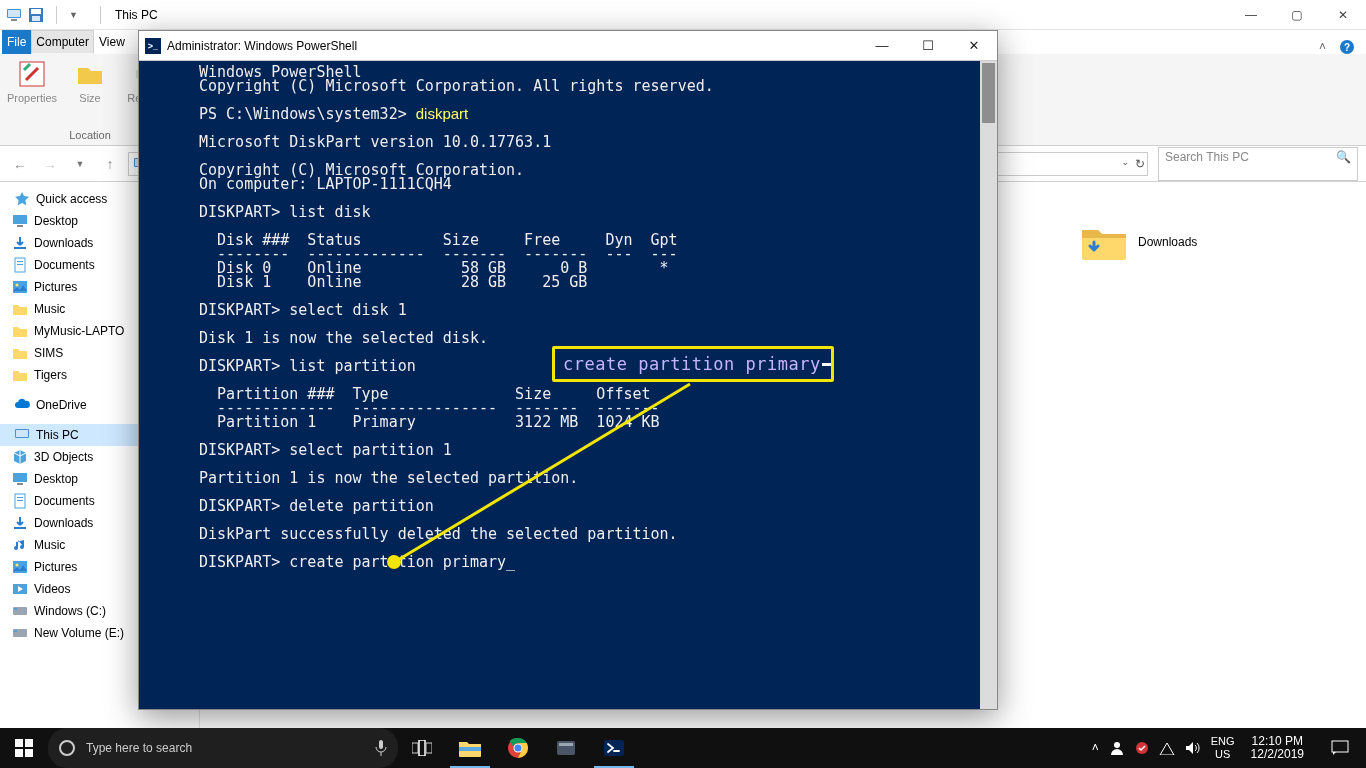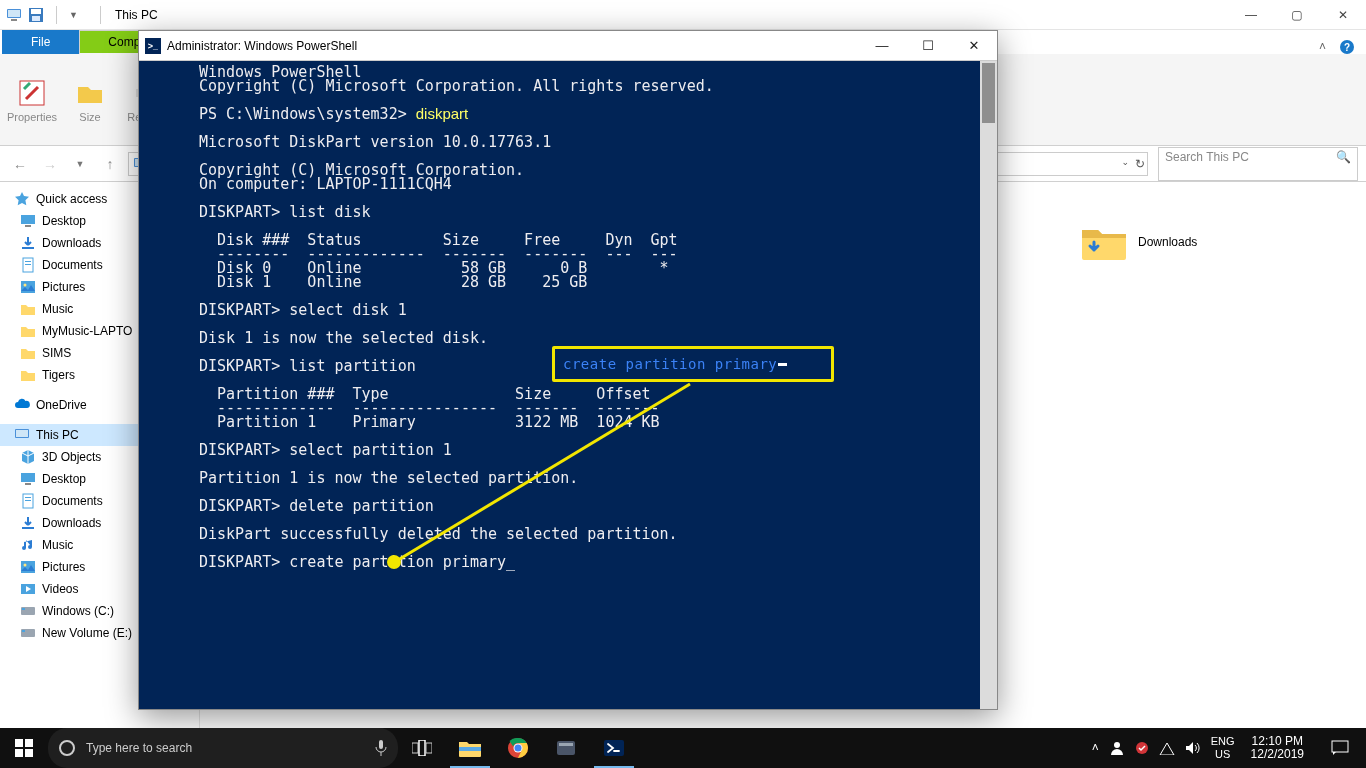--- a/index.html
+++ b/index.html
@@ -6,39 +6,39 @@
 html, body { width: 1366px; height: 768px; overflow: hidden; background: #fff; }
 .explorer { position: absolute; inset: 0; background: #fff; display: flex; flex-direction: column; }
 .titlebar { height: 30px; background: #fff; display: flex; align-items: center; font-size: 12px; border-bottom: 1px solid #e5e5e5; }
 .titlebar .qat { display: flex; align-items: center; gap: 6px; padding: 0 6px; }
 .titlebar .qat .ico { width: 16px; height: 16px; }
 .titlebar .sep { width: 1px; height: 18px; background: #ccc; margin: 0 6px; }
 .titlebar .title-text { padding-left: 2px; }
 .titlebar .wbtns { margin-left: auto; display: flex; }
 .titlebar .wbtn { width: 46px; height: 30px; display: flex; align-items: center; justify-content: center; color: #444; font-size: 12px; }
 .ribbon-tabs { height: 24px; display: flex; align-items: flex-end; font-size: 12px; padding-left: 2px; background: #fff; }
-.ribbon-tabs .tab { padding: 4px 28px; border: 1px solid transparent; cursor: default; }
+.ribbon-tabs .tab { padding: 4px 4px; border: 1px solid transparent; cursor: default; }
 .ribbon-tabs .tab.file { background: #1979ca; color: #fff; }
-.ribbon-tabs .tab.active { border: 1px solid #d0d0d0; border-bottom-color: #f5f5f5; background: #84cc16; }
+.ribbon-tabs .tab.active { border: 1px solid #d0d0d0; border-bottom-color: #f5f5f5; background: #e5e5e5; }
 .ribbon-tabs .chev { margin-left: auto; padding-right: 12px; color: #666; display: flex; gap: 14px; align-items: center; }
 .ribbon-tabs .chev .help { width:14px; height:14px; border-radius:50%; background:#1979ca; color:#fff; font-size:10px; display:flex; align-items:center; justify-content:center; font-weight:bold;}
 .ribbon { height: 92px; background: #f5f5f5; border-bottom: 1px solid #d0d0d0; display: flex; align-items: flex-start; font-size: 11px; padding: 4px 6px; gap: 6px; }
-.ribbon .group { display: flex; flex-direction: row; align-items: center; height: 100%; justify-content: flex-start; }
+.ribbon .group { display: flex; flex-direction: column; align-items: center; height: 100%; justify-content: flex-start; }
 .ribbon .group .btns { display: flex; gap: 6px; }
 .ribbon .btn { display: flex; flex-direction: column; align-items: center; width: 52px; color: #888; }
 .ribbon .btn .ico { width: 32px; height: 32px; margin-bottom: 2px; }
 .ribbon .grouplabel { margin-top: auto; color: #666; text-align: center; font-size: 11px; }
 .navbar { height: 36px; border-bottom: 1px solid #d0d0d0; display: flex; align-items: center; padding: 0 8px; gap: 6px; font-size: 12px; }
 .navbar .navbtn { width: 24px; height: 24px; display: flex; align-items: center; justify-content: center; color: #888; font-size: 14px; }
 .navbar .addr { flex: 1; height: 24px; border: 1px solid #ccc; display: flex; align-items: center; padding: 0 4px; gap: 4px; background: #fff; margin-right: 4px; position: relative; }
 .navbar .addr .rbtn { position: absolute; right: 2px; display: flex; gap: 6px; color: #555; }
 .navbar .search { width: 200px; height: 24px; border: 1px solid #ccc; display: flex; align-items: flex-end; padding: 16px 6px; color: #888; background: #fff; justify-content: space-between; }
 .body { flex: 1; display: flex; overflow: hidden; }
 .sidebar { width: 200px; border-right: 1px solid #e5e5e5; overflow: hidden; font-size: 12px; padding-top: 6px; background: #fff; }
-.sidebar .item { display: flex; align-items: center; height: 22px; padding-left: 20px; gap: 6px; white-space: nowrap; position: relative; }
+.sidebar .item { display: flex; align-items: center; height: 22px; padding-left: 12px; gap: 6px; white-space: nowrap; position: relative; }
 .sidebar .item.root { padding-left: 14px; font-weight: 400; }
 .sidebar .item .pin { position: absolute; right: 6px; color: #6a6a6a; font-size: 10px; }
 .sidebar .item.sel { background: #cde8ff; }
 .sidebar .ic { width: 16px; height: 16px; flex: 0 0 16px; }
 .content { flex: 1; position: relative; background: #fff; }
 .content .folder { position: absolute; left: 880px; top: 40px; width: 120px; text-align: left; font-size: 12px; display: flex; align-items: center; gap: 10px; }
 .content .folder .fic { width: 48px; height: 40px; position: relative; }
 .statusbar { height: 24px; border-top: 1px solid #e5e5e5; font-size: 11px; display: flex; align-items: center; padding: 0 8px; color: #444; justify-content: space-between; }
 .statusbar .viewicons { display:flex; gap:4px; }
 .statusbar .viewicons span { width:18px; height:14px; border:1px solid #999; }
@@ -50,21 +50,21 @@
 .ps .ps-title .wbtns { margin-left: auto; display: flex; }
 .ps .ps-title .wbtn { width: 46px; height: 30px; display: flex; align-items: center; justify-content: center; color: #222; font-size: 13px; }
 .ps .ps-body { flex: 1; position: relative; overflow: hidden; }
 .ps pre { font-family: Consolas, "Lucida Console", monospace; font-size: 15px; line-height: 14px; color: #eeedf0; padding: 4px 12px; white-space: pre; margin-left: 48px; }
 .ps pre .cmd { color: #ffff66; }
 .ps .scroll { position:absolute; right:0; top:0; bottom:0; width:17px; background:#dcdcdc; }
 .ps .scroll .thumb { position:absolute; left:2px; right:2px; top:2px; height:60px; background:#8e8e8e; }
 
 
 .callout { position: absolute; left: 552px; top: 346px; width: 282px; height: 36px; border: 3px solid #f2e600; background: #012456; display: flex; align-items: center; padding-left: 8px; border-radius: 2px; }
-.callout span { font-family: Consolas, monospace; font-size: 14px; color: #3b82f6; letter-spacing: .5px; }
+.callout span { font-family: Consolas, monospace; font-size: 17px; color: #c4b5fd; letter-spacing: .5px; }
 .callout .cursor { display:inline-block; width:9px; height:3px; background:#fff; margin-left:1px; vertical-align: -2px;}
 .leader { position: absolute; left: 380px; top: 360px; width: 400px; height: 220px; pointer-events: none; }
 
 
 .taskbar { position: absolute; left: 0; right: 0; bottom: 0; height: 40px; background: #101010; display: flex; align-items: center; color: #fff; font-size: 12px; }
 .taskbar .start { width: 48px; height: 40px; display: flex; align-items: center; justify-content: center; }
 .taskbar .search { display: flex; align-items: center; background: #1f1f1f; height: 40px; width: 350px; padding: 0 10px; gap: 10px; color: #ccc; border-radius: 19px; }
 .taskbar .search .mic { margin-left: auto; }
 .taskbar .tbtn { width: 48px; height: 40px; display: flex; align-items: center; justify-content: center; position: relative; }
 .taskbar .tbtn.active::after { content:""; position:absolute; bottom:0; left:4px; right:4px; height:2px; background:#76b9ed; }

